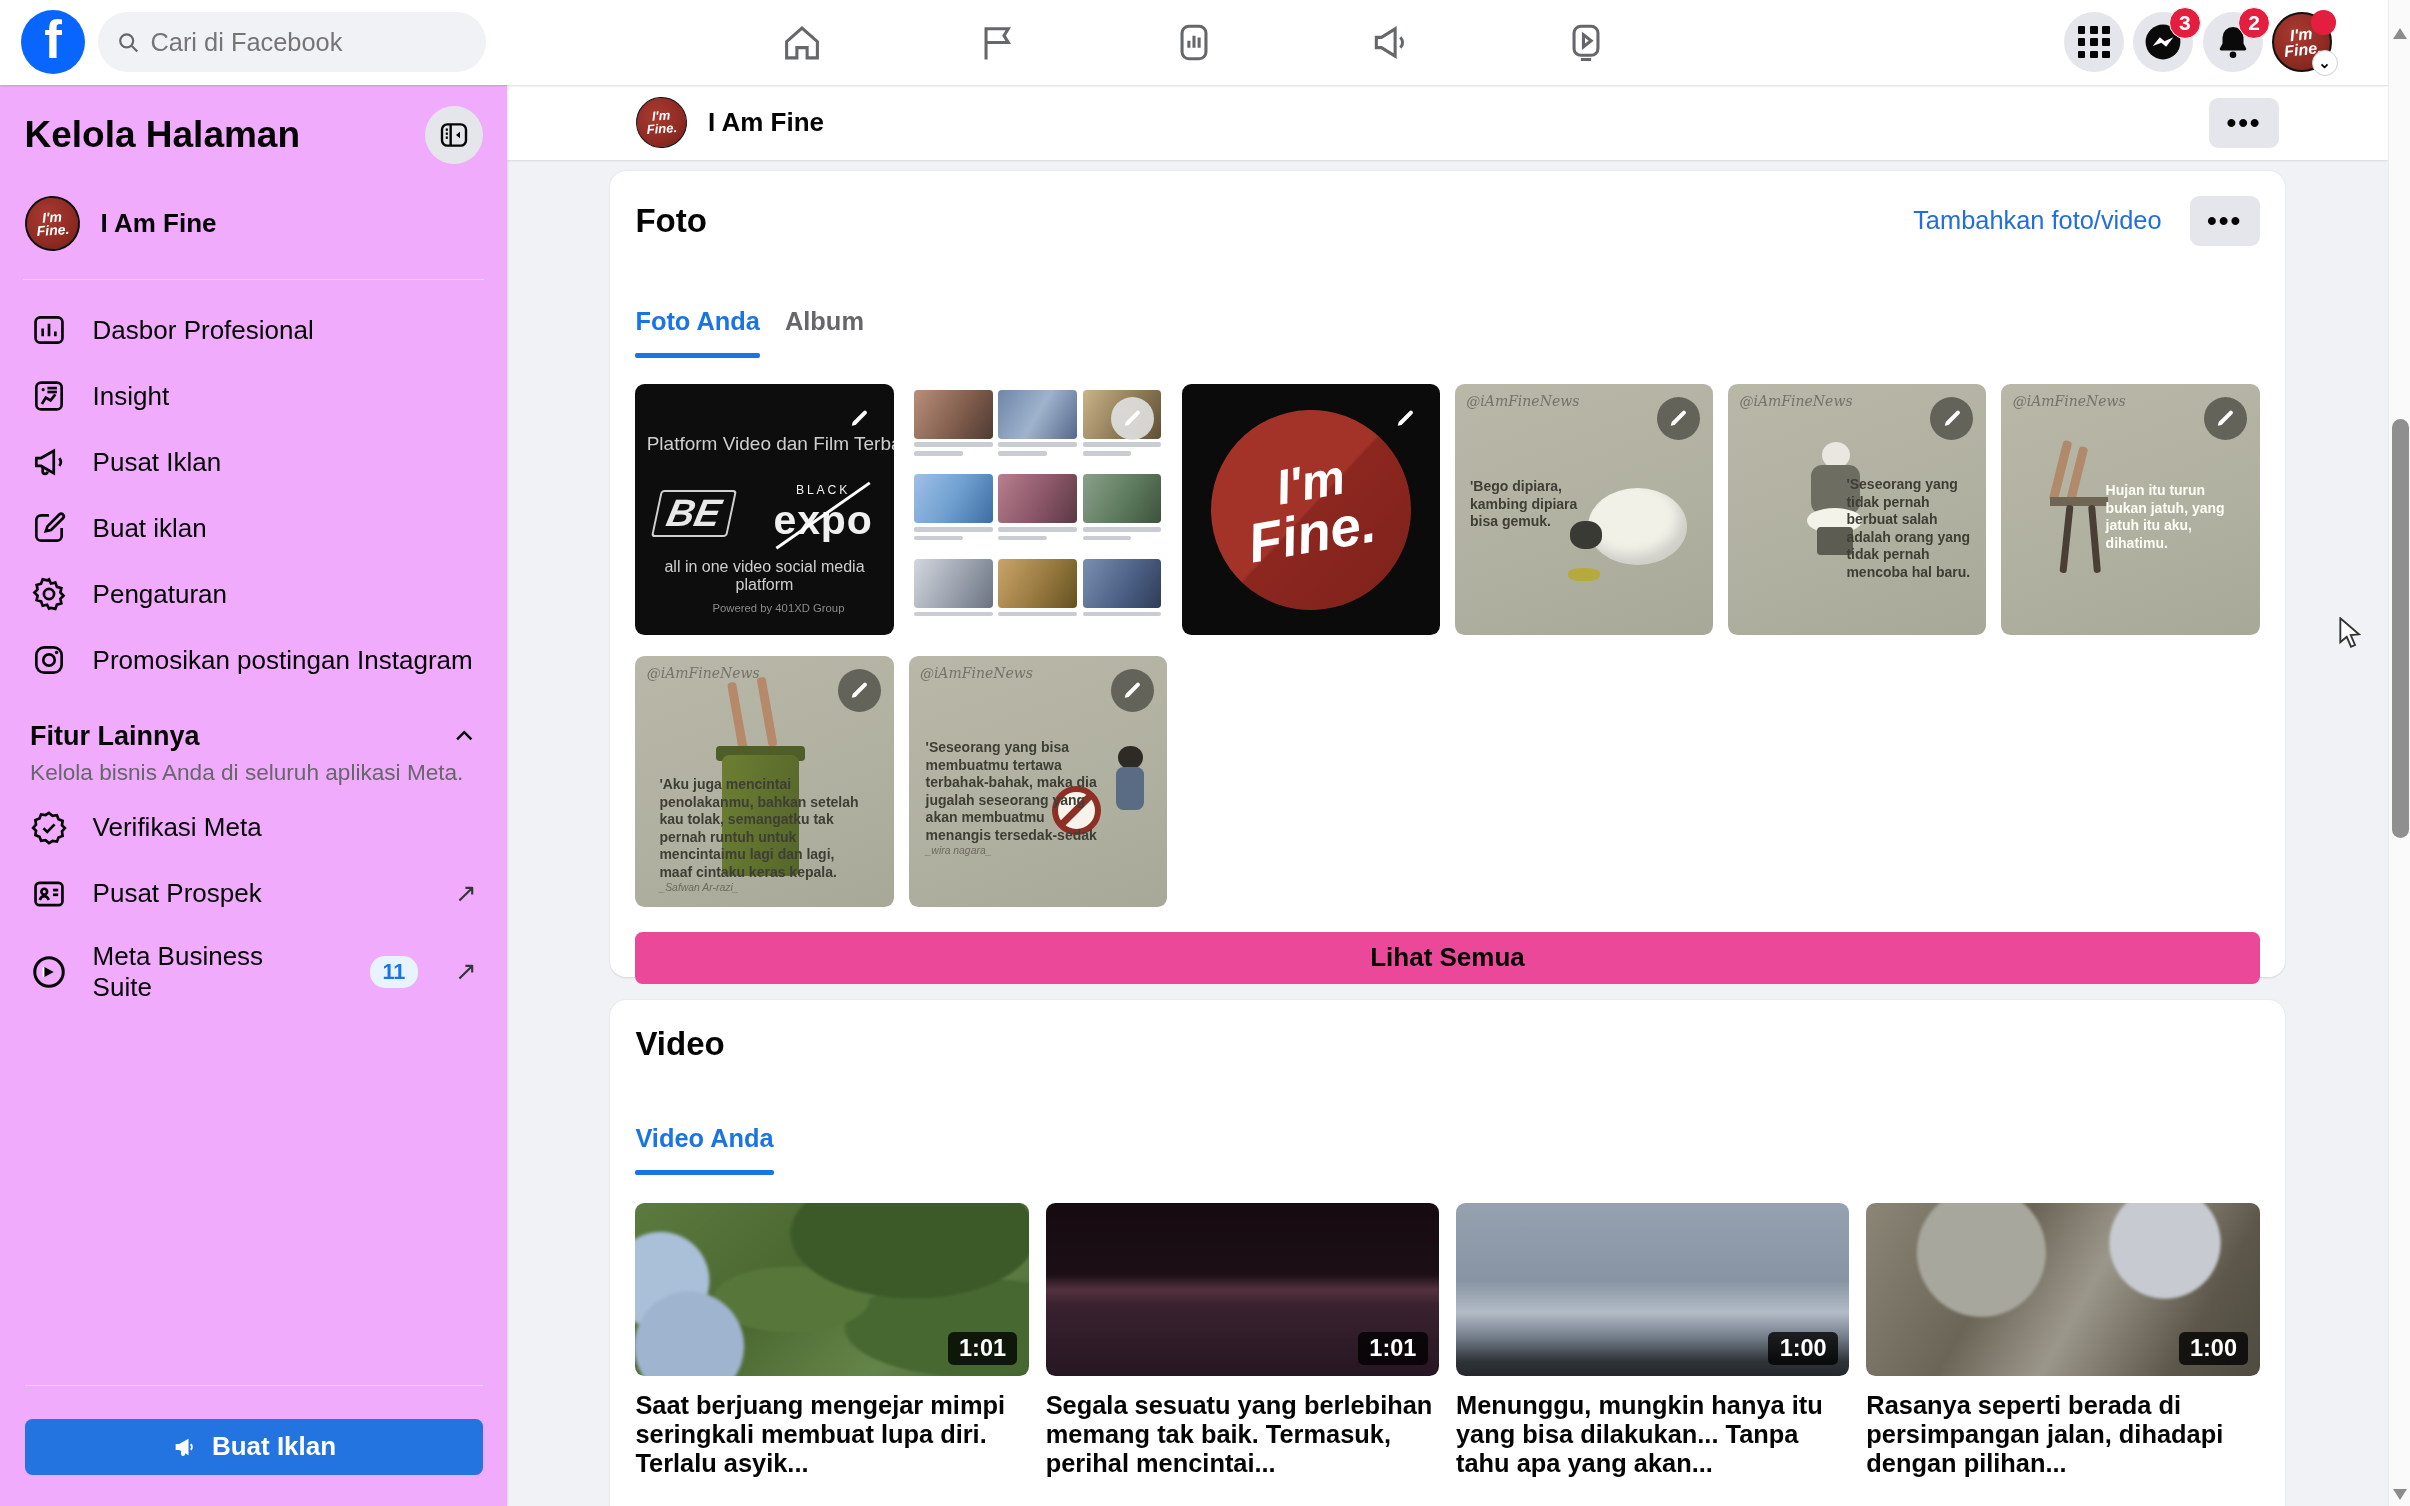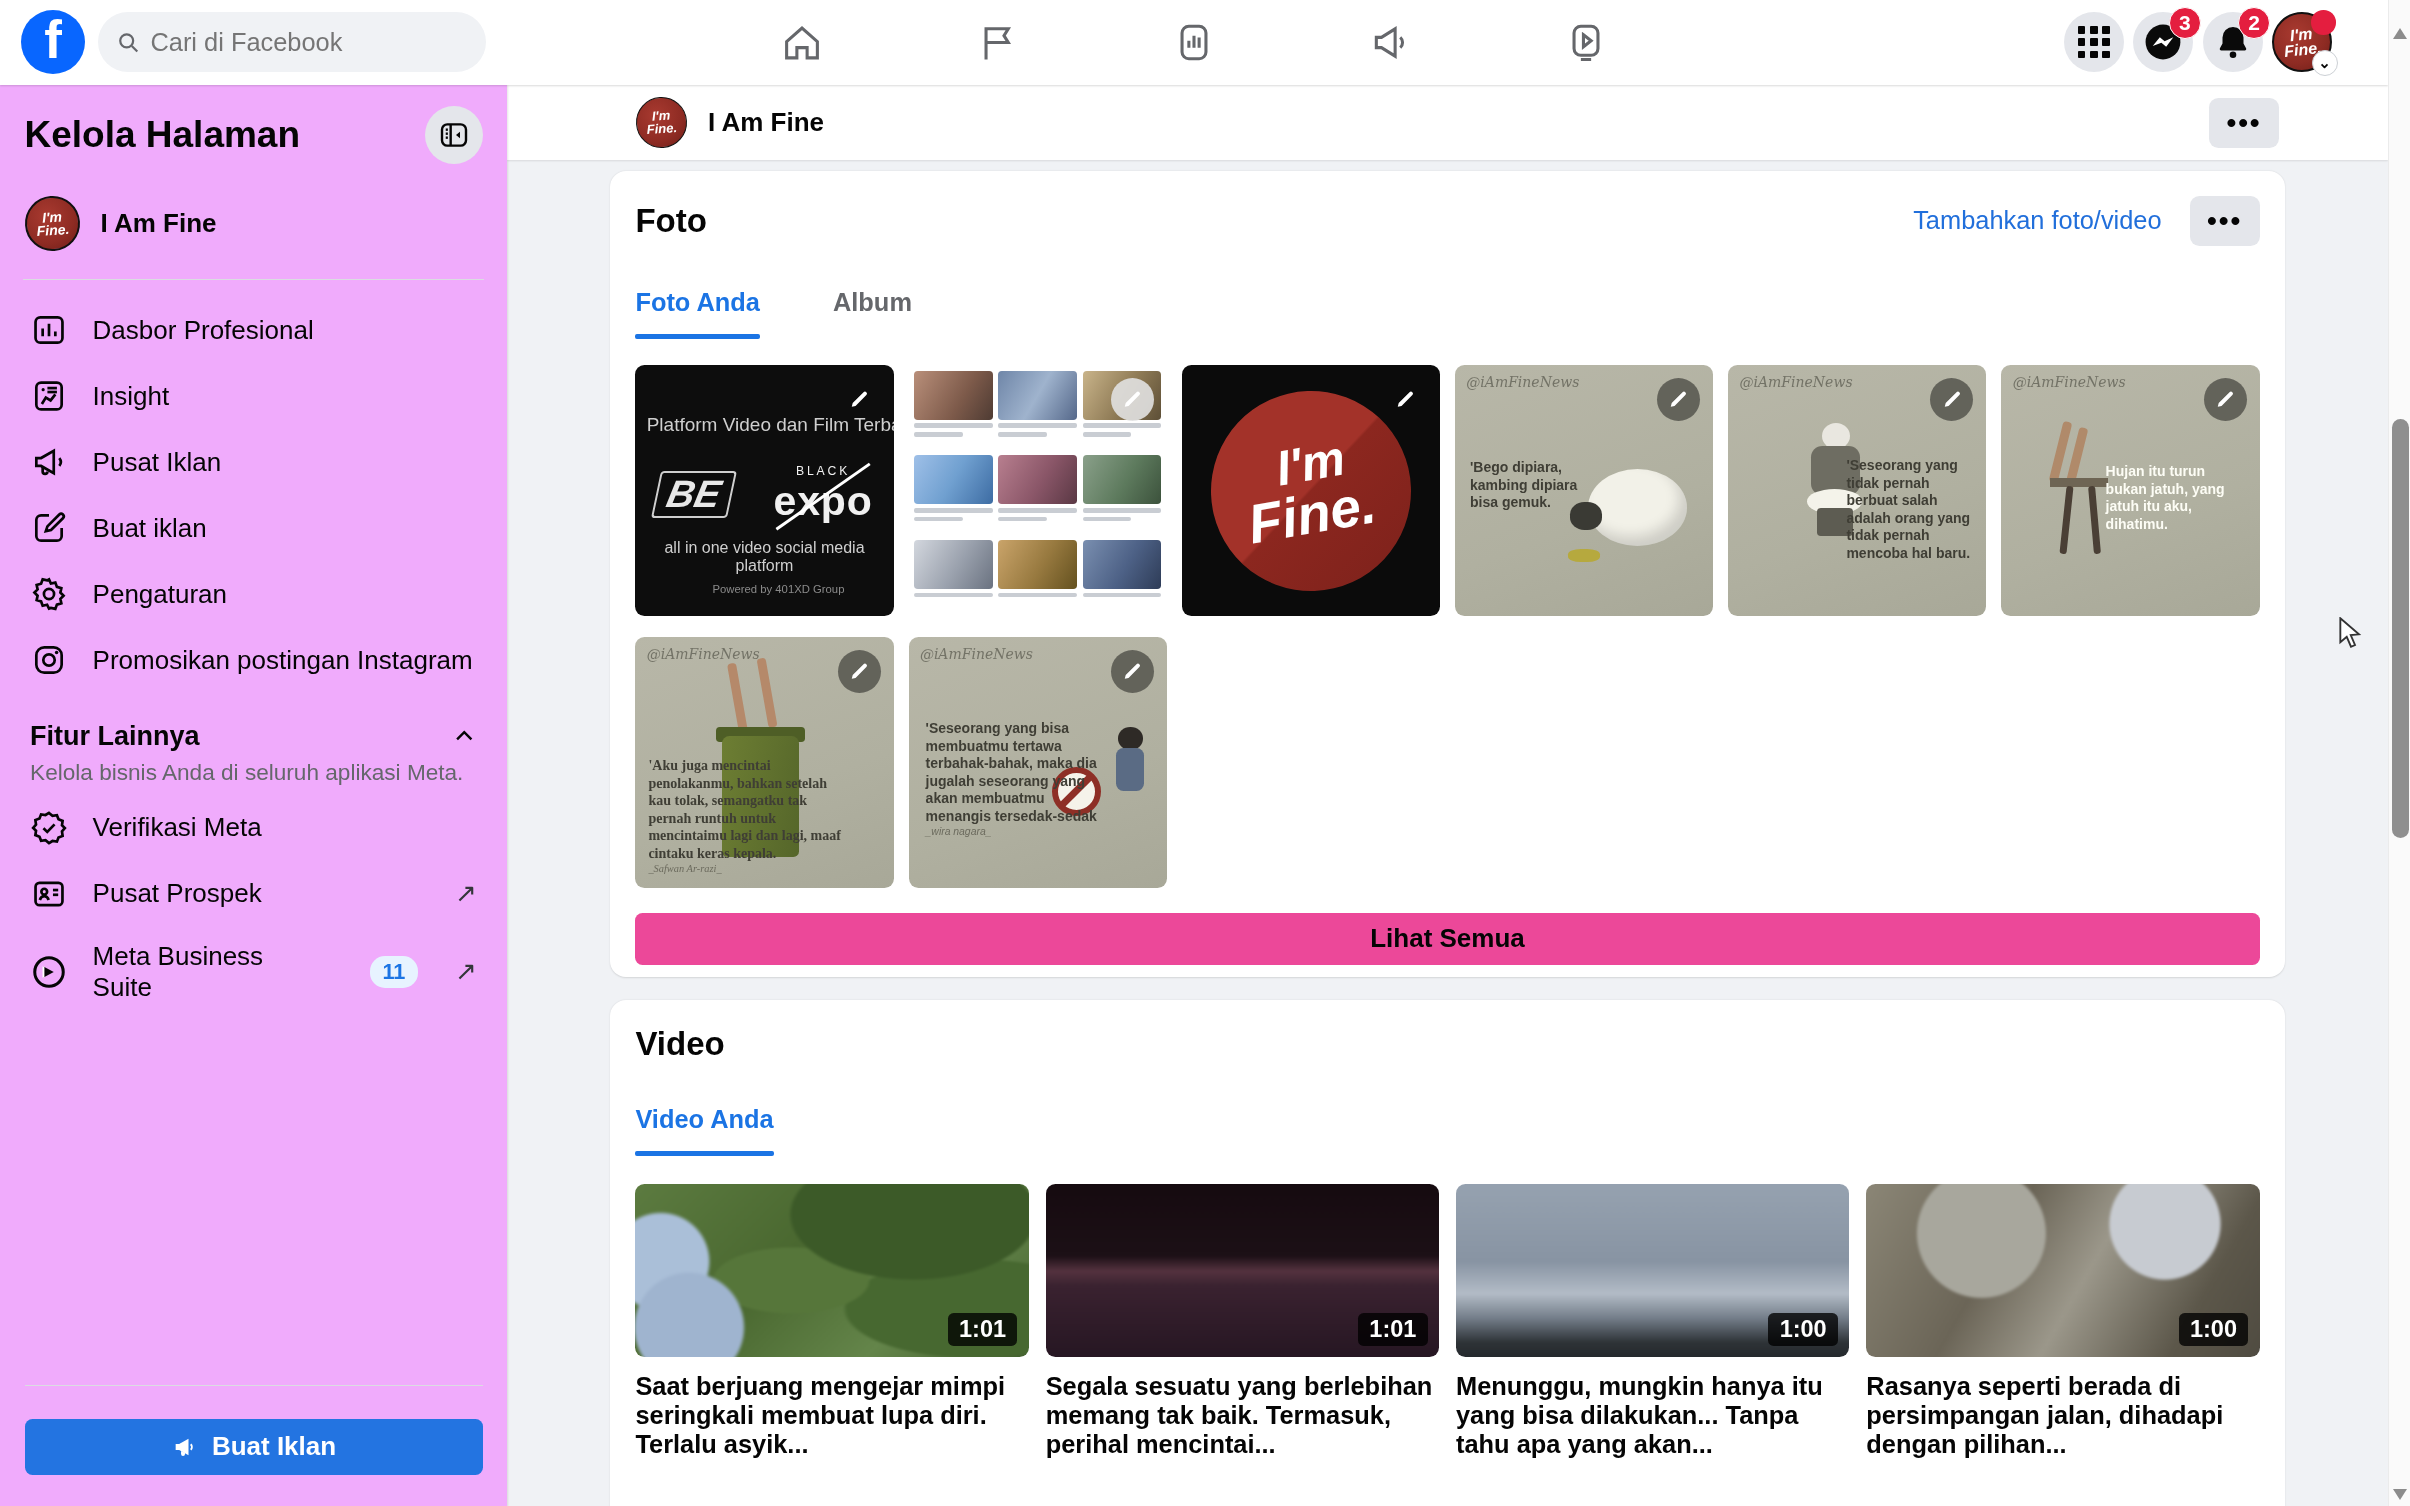--- a/index.html
+++ b/index.html
@@ -93,21 +93,21 @@
               font-size:28px; font-weight:bold; letter-spacing:1.9px; color:#050505; line-height:28px; }
 
   .card { position:absolute; left:610px; width:1675px; background:#fff; border-radius:16px;
           box-shadow:0 0.9px 1.9px rgba(0,0,0,.12); padding:24.5px 25.4px; }
   .card-foto { top:171px; height:806px; }
   .card-video { top:1000px; height:716px; }
   .card-head { display:flex; align-items:center; }
   .card-title { font-size:33px; font-weight:bold; }
   .add-link { margin-left:auto; color:#216fdb; font-size:25.4px; font-weight:500; text-decoration:none; }
   .card-head .dots-btn { margin-left:28px; }
-  .tabs { display:flex; gap:73px; margin-top:42px; position:relative; }
+  .tabs { display:flex; gap:25px; margin-top:61px; position:relative; }
   .tab { font-size:25.4px; font-weight:bold; color:#65676b; padding-bottom:22.6px; position:relative; }
   .tab.active { color:#1b74e4; }
   .tab.active::after { content:""; position:absolute; left:0; right:0; bottom:0; height:4.7px;
                        background:#1b74e4; border-radius:1.9px; }
 
   .photo-grid { margin-top:26px; display:grid; grid-template-columns:repeat(6,1fr); gap:21px 15px; }
   .photo { height:251px; border-radius:9.4px; position:relative; overflow:hidden; }
   .pencil-btn { position:absolute; top:13px; right:13px; width:43px; height:43px; border-radius:50%;
                 display:flex; align-items:center; justify-content:center; }
   .pb-dark { background:rgba(85,85,78,.85); }
@@ -150,21 +150,21 @@
   .ph-logo .l2 { font-size:55px; line-height:55px; transform:rotate(-8deg); }
 
   .ph-beige { background:linear-gradient(160deg,#b8b7a8 0%,#b0b0a0 60%,#a8a898 100%); }
   .wm { position:absolute; top:9.4px; left:11.3px; font-size:14px; font-style:italic; color:rgba(70,70,60,.6);
         font-family:"DejaVu Serif", serif; }
   .quote { position:absolute; font-size:14px; font-weight:bold; color:#3f3e35; line-height:1.25; }
   .attrib { font-size:10.4px; font-weight:normal; color:#6b6a5d; margin-top:0; font-style:italic; }
   .q-left-mid { left:15px; top:94px; width:113px; }
   .q-right-mid { right:13px; top:92px; width:127px; }
   .q-right-mid2 { right:13px; top:98px; width:141px; color:#fdfdf5; }
-  .q-bottom-left { left:13px; bottom:13px; width:202px;font-family:Liberation Serif, serif; }
+  .q-bottom-left { left:24px; bottom:13px; width:202px; }
   .q-top-left { left:17px; top:83px; width:174px; }
 
   
   .sheep-body { position:absolute; right:26px; top:104px; width:99px; height:77px; border-radius:50%;
                 background:#f2f1e8; box-shadow:inset -7.5px -9.4px 13px rgba(0,0,0,.15); }
   .sheep-head { position:absolute; right:111px; top:137px; width:32px; height:28px; border-radius:45%;
                 background:#3a3a34; }
   .sheep-grass { position:absolute; right:113px; top:184px; width:32px; height:13px; border-radius:40%;
                  background:#b6a93e; }
   .toilet-man .head { position:absolute; left:94px; top:58px; width:28px; height:26px; border-radius:50%; background:#e9e7e0; }

